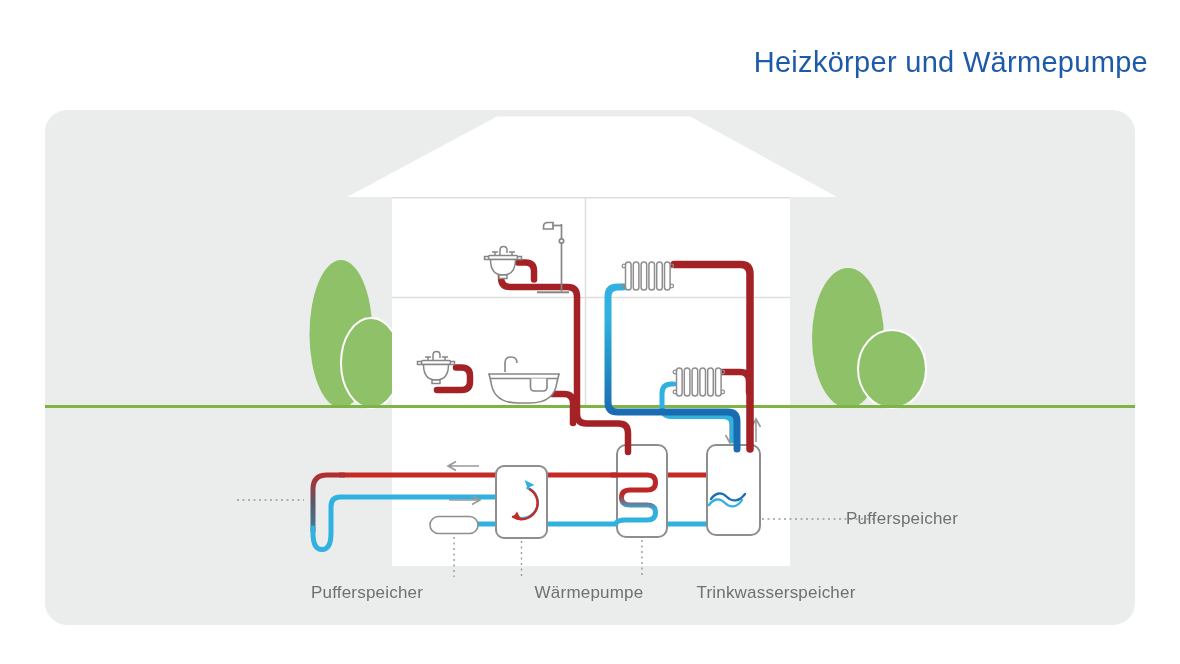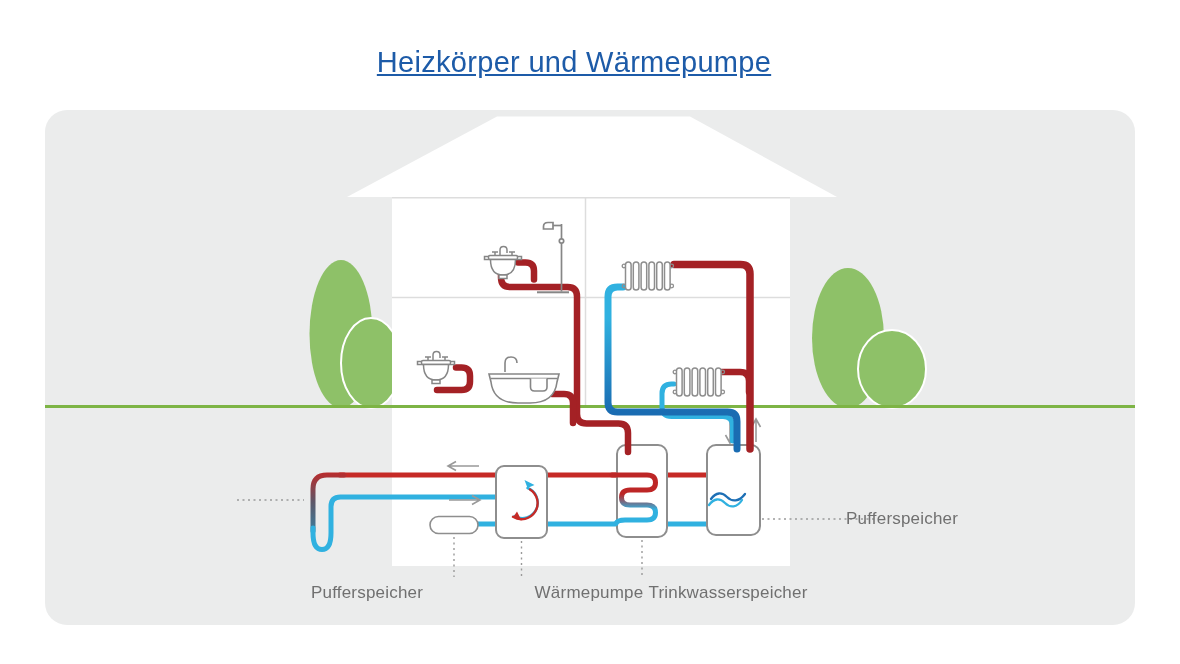--- a/index.html
+++ b/index.html
@@ -1,26 +1,26 @@
 <!DOCTYPE html>
 <html><head>
 <meta charset="utf-8">
 <style>
   html,body{margin:0;padding:0;background:#ffffff;}
   #stage{position:relative;width:1180px;height:664px;background:#ffffff;overflow:hidden;
          font-family:"Liberation Sans",sans-serif;}
   #diagram-svg{position:absolute;left:0;top:0;}
-  .title{position:absolute;left:0;top:46px;width:1148px;text-align:center;
-         font-size:29px;font-weight:400;letter-spacing:.3px;color:#1d5ba8;text-decoration:underline;}
+  .title{position:absolute;left:0;top:46px;width:1148px;text-align:right;
+         font-size:29px;font-weight:400;letter-spacing:.3px;color:#1d5ba8;}
   .lbl{position:absolute;font-size:17px;color:#707070;letter-spacing:.2px;white-space:nowrap;}
   .lbl.center{transform:translateX(-50%);}
   #erdsonde-label{left:145px;top:486px;line-height:23px;}
   #wasseranschluss-label{left:367px;top:583px;}
   #waermepumpe-label{left:549px;top:583px;margin-left:40px;}
-  #trinkwasserspeicher-label{left:728px;top:583px;}
+  #trinkwasserspeicher-label{left:776px;top:583px;}
   #pufferspeicher-label{left:846px;top:509px;}
 </style>
 </head>
 <body>
 
 <div id="stage">
 
 <svg id="diagram-svg" width="1180" height="664" viewBox="0 0 1180 664">
   <defs>
     <linearGradient id="gradErd" gradientUnits="userSpaceOnUse" x1="0" y1="472" x2="0" y2="551">

